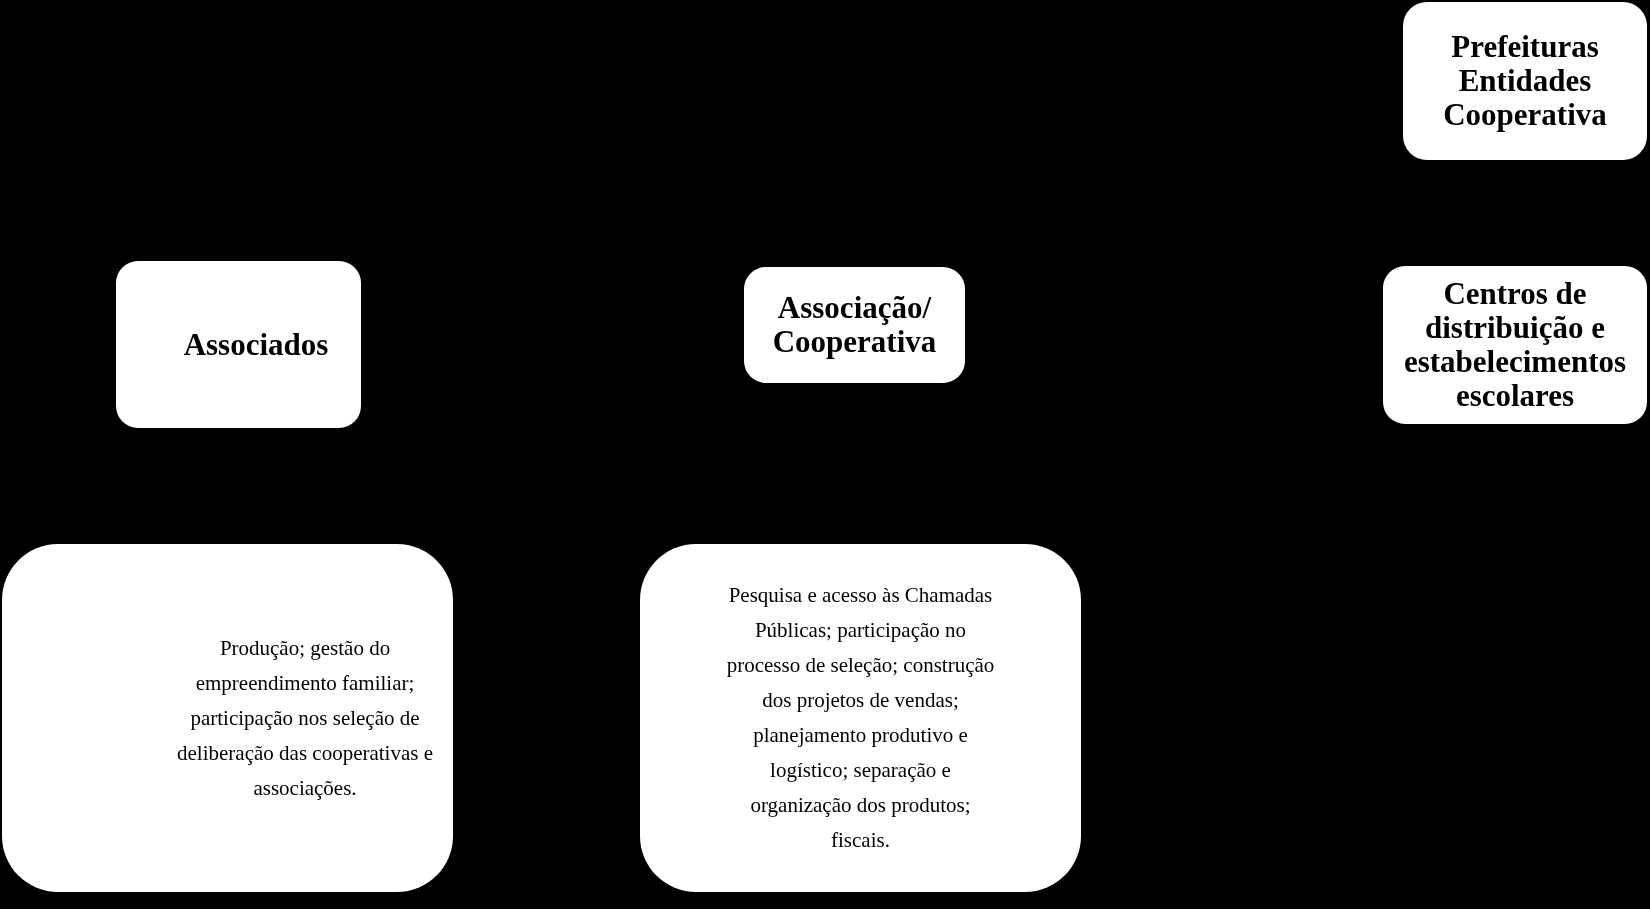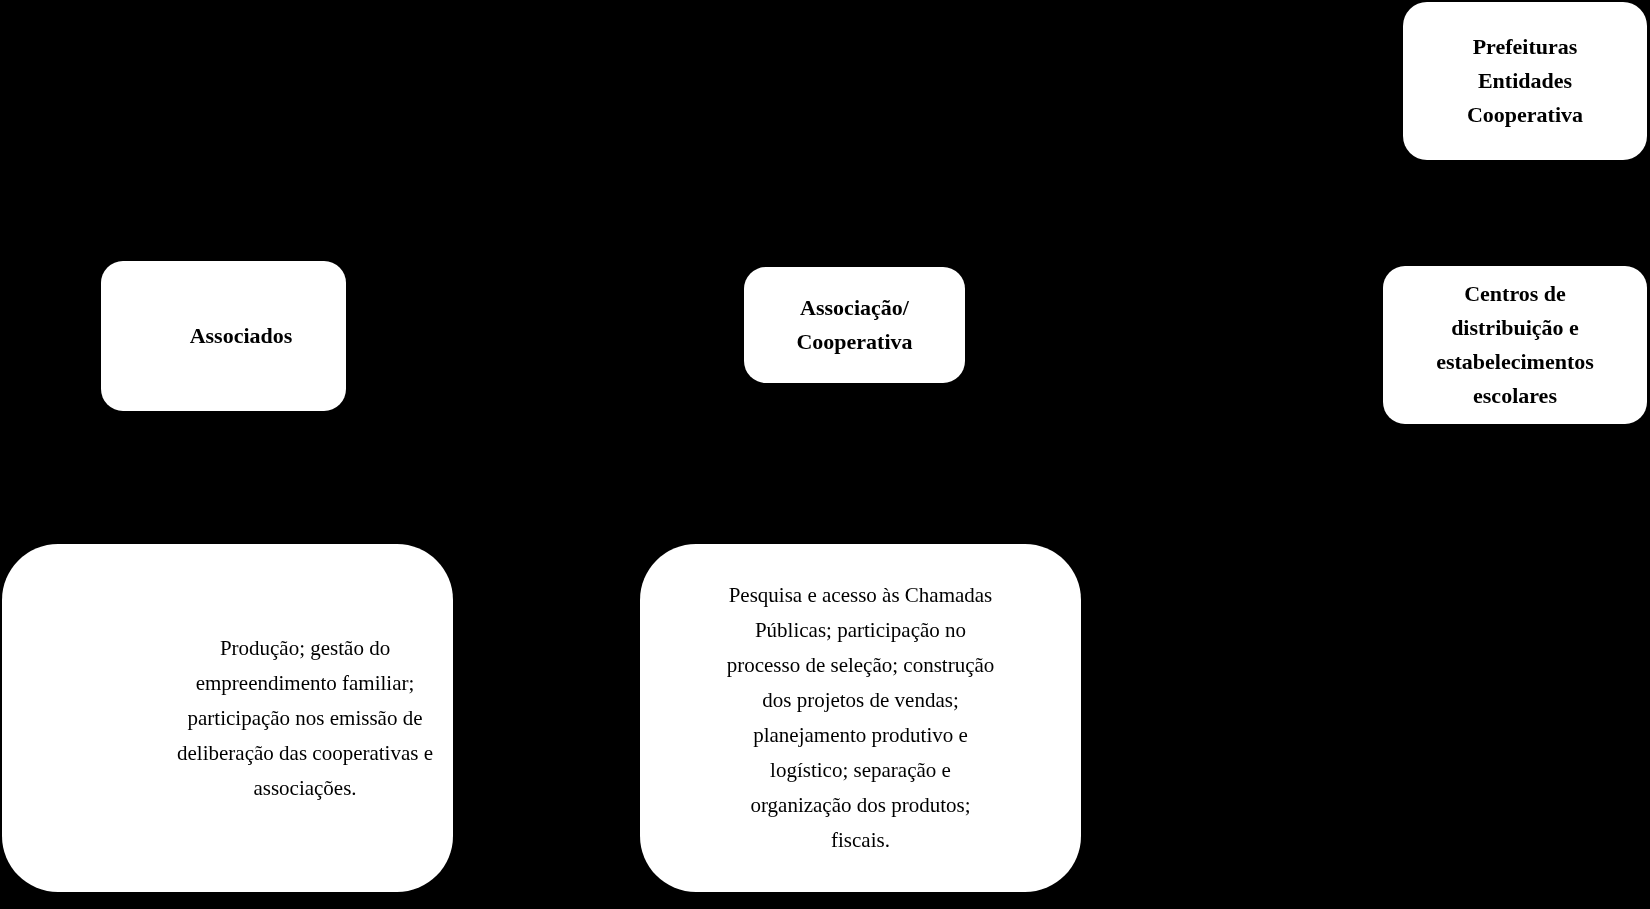--- a/index.html
+++ b/index.html
@@ -19,33 +19,33 @@
       background: #ffffff;
       color: #000000;
       display: flex;
       align-items: center;
       justify-content: center;
       text-align: center;
       box-sizing: border-box;
     }
     .title {
       font-weight: bold;
-      font-size: 22px;
+      font-size: 31px;
       line-height: 34px;
     }
     .desc {
       font-weight: normal;
       font-size: 21px;
       line-height: 35px;
       padding: 0 20px;
     }
     .lines span { display: block; white-space: nowrap; }
 
     #box-prefeituras { left: 1403px; top: 2px; width: 244px; height: 158px; border-radius: 24px; }
-    #box-associados  { left: 101px;  top: 261px; width: 245px; height: 150px; border-radius: 22px; padding-left: 35px; }
+    #box-associados  { left: 116px;  top: 261px; width: 245px; height: 167px; border-radius: 22px; padding-left: 35px; }
     #box-associacao  { left: 744px;  top: 267px; width: 221px; height: 116px; border-radius: 22px; }
     #box-centros     { left: 1383px; top: 266px; width: 264px; height: 158px; border-radius: 22px; }
     #box-producao    { left: 2px;    top: 544px; width: 451px; height: 348px; border-radius: 56px; justify-content: flex-end; }
     #box-pesquisa    { left: 640px;  top: 544px; width: 441px; height: 348px; border-radius: 56px; }
   </style>
 </head>
 <body>
 
 <div id="box-prefeituras" class="box title">
   <div class="lines">
@@ -74,21 +74,21 @@
     <span>distribuição e</span>
     <span>estabelecimentos</span>
     <span>escolares</span>
   </div>
 </div>
 
 <div id="box-producao" class="box desc">
   <div class="lines">
     <span>Produção;  gestão  do</span>
     <span>empreendimento  familiar;</span>
-    <span>participação  nos emissão de</span>
+    <span>participação  nos seleção de</span>
     <span>deliberação  das cooperativas  e</span>
     <span>associações.</span>
   </div>
 </div>
 
 <div id="box-pesquisa" class="box desc">
   <div class="lines">
     <span>Pesquisa  e acesso às Chamadas</span>
     <span>Públicas;  participação  no</span>
     <span>processo  de seleção; construção</span>

